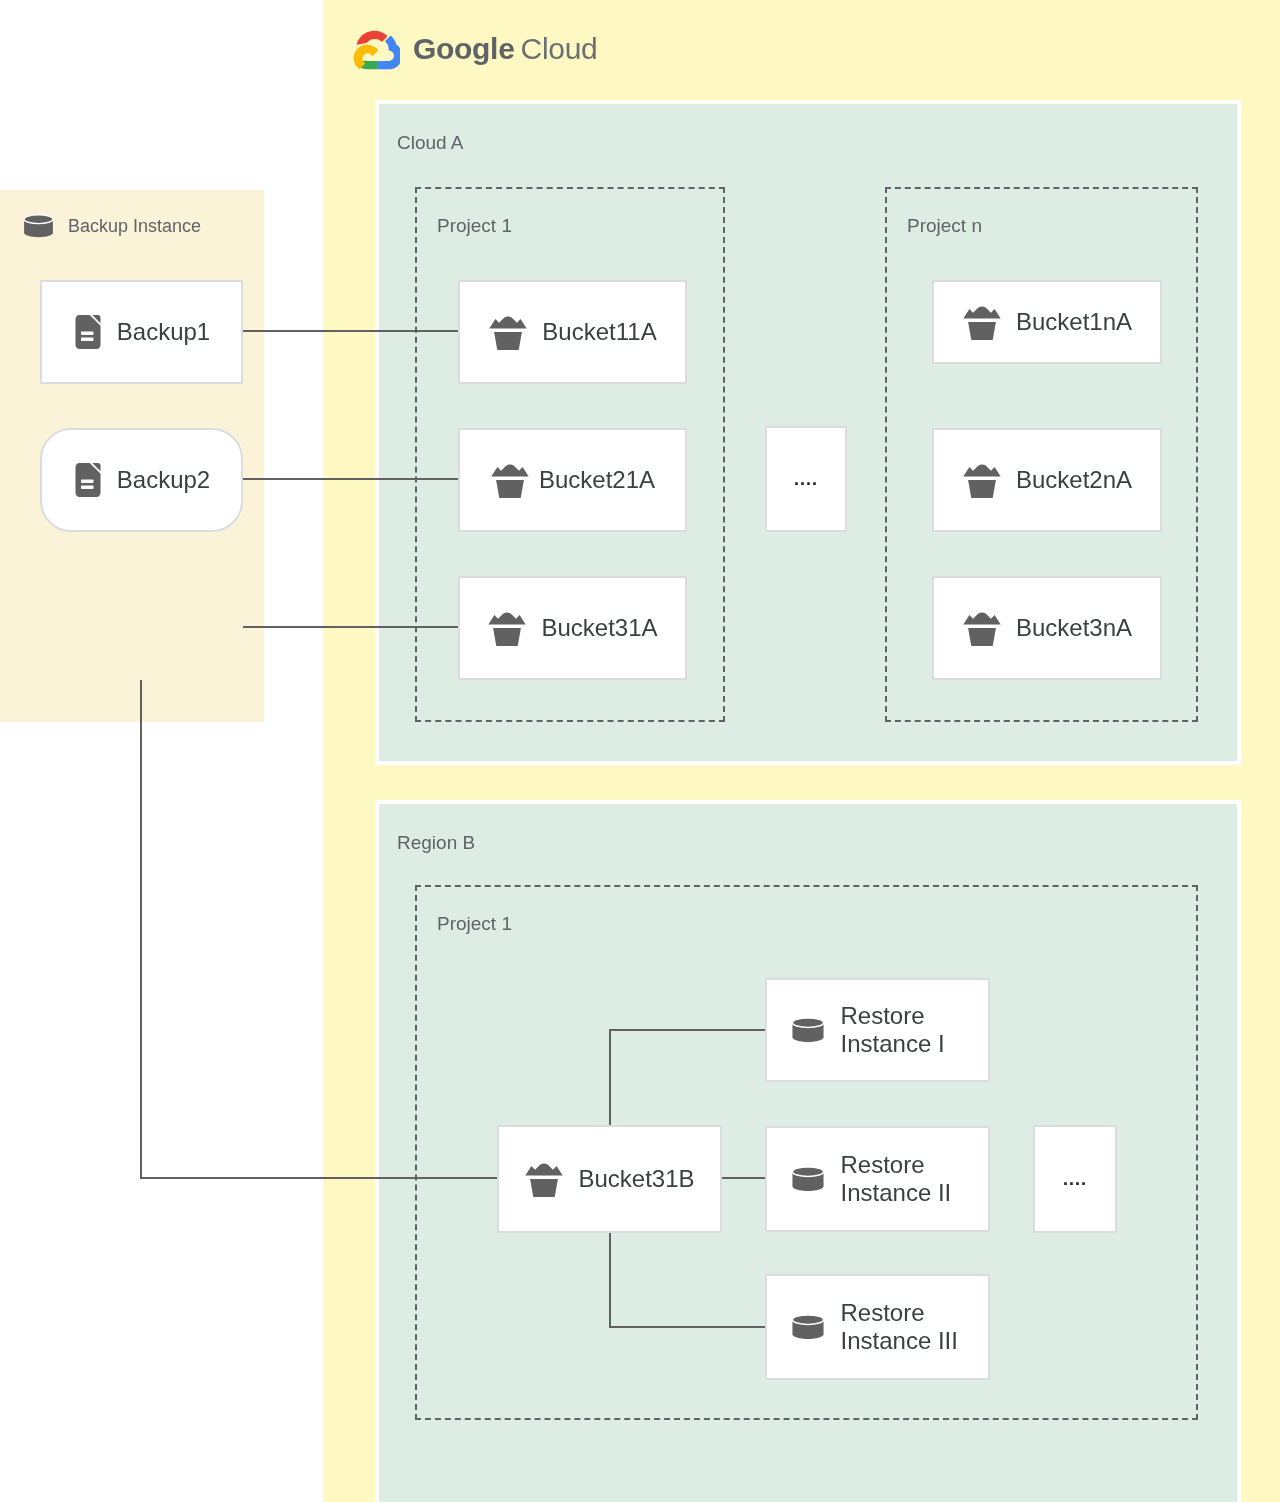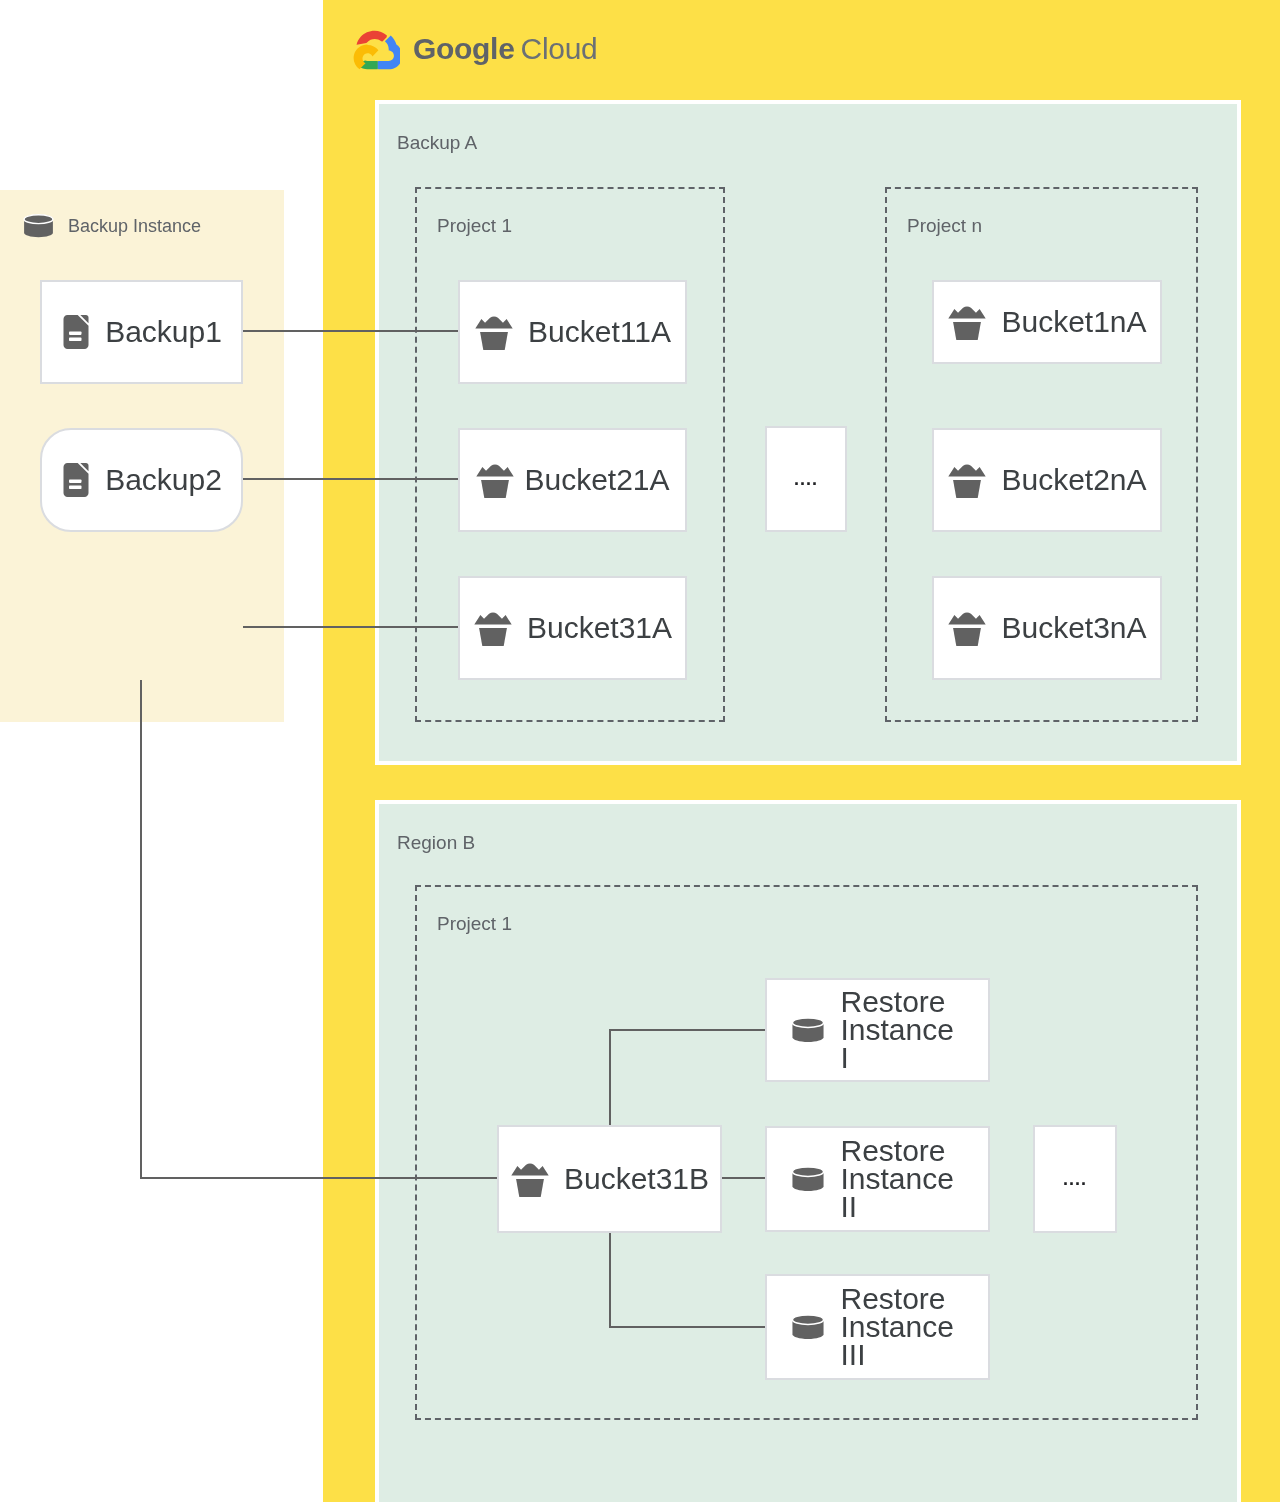--- a/index.html
+++ b/index.html
@@ -2,48 +2,48 @@
 <html><head>
 <meta charset="utf-8">
 <title>Diagram</title>
 <style>
   html,body{margin:0;padding:0;background:#FFFFFF;}
   .canvas{
     position:relative;width:1280px;height:1502px;overflow:hidden;
     font-family:"Liberation Sans","DejaVu Sans",sans-serif;
     -webkit-font-smoothing:antialiased;
   }
-  .gcloud-panel{position:absolute;left:323px;top:0;width:957px;height:1502px;background:#fde047;}
+  .gcloud-panel{position:absolute;left:323px;top:0;width:957px;height:1502px;background:#fef9c3;}
   .logo{position:absolute;left:30px;top:28px;display:flex;align-items:center;gap:13px;}
   .logo-icon{width:47px;height:42px;}
   .logo-text{font-size:30px;letter-spacing:-0.3px;color:#5F6368;white-space:nowrap;}
   .logo-text .g{font-weight:600;}
   .logo-text .c{font-weight:400;color:#6B7075;margin-left:6px;}
   .region{position:absolute;left:52px;width:866px;background:#DEEDE4;border:4px solid #FFFFFF;box-sizing:border-box;}
   .region-a{top:100px;height:665px;}
   .region-b{top:800px;height:764px;padding-left:36px;}
   .region-label{position:absolute;left:18px;top:28px;font-size:19px;color:#5F6368;}
   .proj{position:absolute;border:2px dashed #5F6368;box-sizing:border-box;}
   .proj-label{position:absolute;left:20px;top:26px;font-size:19px;color:#5F6368;}
   .node{
     position:absolute;background:#FFFFFF;border:2px solid #DADCE0;box-sizing:border-box;
     display:flex;align-items:center;justify-content:center;gap:14px;z-index:3;
-    font-size:30px;color:#3C4043;
+    font-size:24px;color:#3C4043;
   }
   .node .lbl{white-space:nowrap;}
   .node .lbl-wrap{white-space:normal;width:126px;line-height:28px;}
   .ic-doc{width:30px;height:36px;flex:0 0 auto;}
   .ic-bucket{width:40px;height:35px;flex:0 0 auto;}
   .ic-db{width:38px;height:26px;flex:0 0 auto;}
   .dots-box{
     position:absolute;background:#FFFFFF;border:2px solid #DADCE0;box-sizing:border-box;
     display:flex;align-items:center;justify-content:center;z-index:3;
     font-size:18px;font-weight:700;letter-spacing:1px;color:#202124;
   }
-  .backup-panel{position:absolute;left:0;top:190px;width:284px;height:532px;background:#FBF3D7;z-index:1;}
+  .backup-panel{position:absolute;left:0;top:190px;width:264px;height:532px;background:#FBF3D7;z-index:1;}
   .bp-title{position:absolute;left:20px;top:24px;display:flex;align-items:center;gap:11px;
     font-size:18px;color:#5F6368;}
   .bp-title .ic-db{width:37px;height:24px;}
   .line{position:absolute;background:#616161;z-index:2;}
   .hidden-defs{position:absolute;width:0;height:0;overflow:hidden;}
 </style>
 </head>
 <body>
 
 <svg class="hidden-defs" aria-hidden="true">
@@ -75,21 +75,21 @@
 
   <div class="gcloud-panel">
     <div class="logo">
       <svg class="logo-icon">
           <use href="#sym-gcloud"></use>
         </svg>
       <div class="logo-text"><span class="g">Google</span><span class="c">Cloud</span></div>
     </div>
 
     <div class="region region-a">
-      <div class="region-label">Backup A</div>
+      <div class="region-label">Cloud A</div>
 
       <div class="proj" style="left:36px;top:83px;width:310px;height:535px;">
         <div class="proj-label">Project 1</div>
         <div class="node" style="left:41px;top:91px;width:229px;height:104px;">
           <svg class="ic-bucket">
               <use href="#sym-bucket"></use>
             </svg>
           <span class="lbl">Bucket11A</span>
         </div>
         <div class="node" style="left:41px;top:239px;width:229px;height:104px;gap:9px;">

